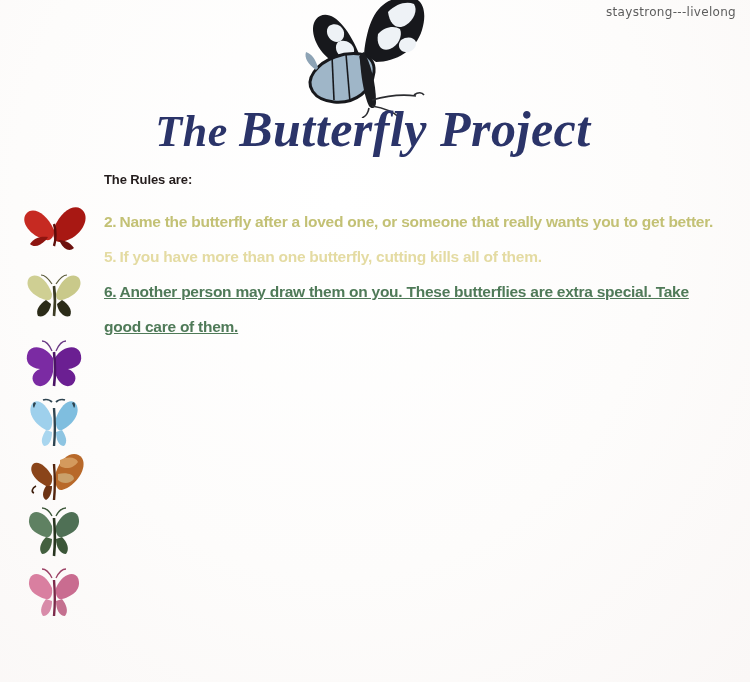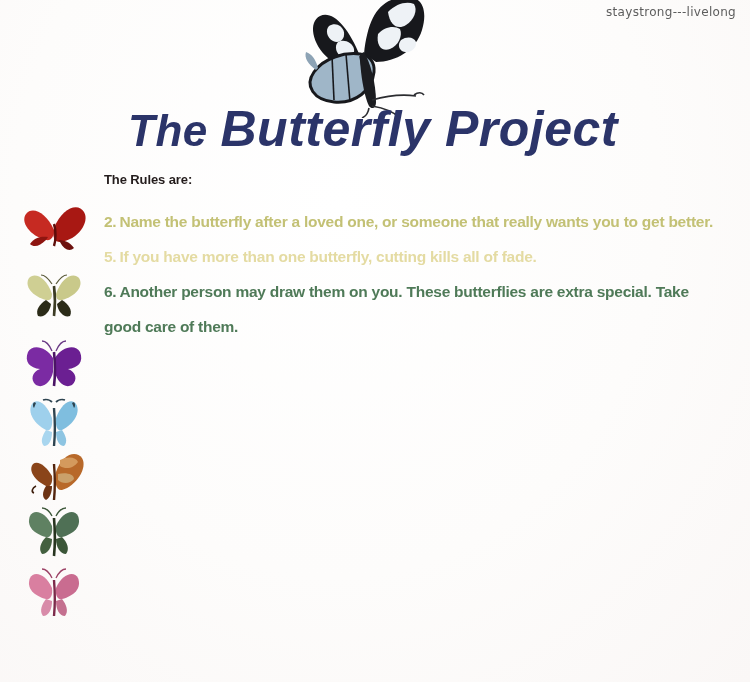--- a/index.html
+++ b/index.html
@@ -46,21 +46,21 @@
   
   .title {
     position: absolute;
     left: 0;
     top: 104px;
     width: 746px;
     text-align: center;
     font-size: 44px;
     line-height: 50px;
     color: #2b3469;
-    font-family: Liberation Sans, sans-serif;
+    font-family: Liberation Serif, serif;
     font-weight: bold;
     font-style: italic;
     letter-spacing: 0.5px;
     white-space: nowrap;
   }
   .title .cap {
     font-size: 50px;
   }
 
   
@@ -234,17 +234,17 @@
         <path d="M38 16 C39 28 39 42 38 52" stroke="#7d2b4b" stroke-width="2.4" fill="none"></path>
         <path d="M36 14 C33 8 29 5 26 5" stroke="#9c4266" stroke-width="1.3" fill="none"></path>
         <path d="M40 14 C43 8 47 5 50 5" stroke="#9c4266" stroke-width="1.3" fill="none"></path>
       </svg>
     </div>
 
   </div>
 
   <div class="rules-list">
     <p class="rule" style="color:#c3c175;"><span class="num">2.</span><span>Name the butterfly after a loved one, or someone that really wants you to get better.</span></p>
-    <p class="rule" style="color:#e4dba2;"><span class="num">5.</span><span>If you have more than one butterfly, cutting kills all of fade.</span></p>
-    <p class="rule" style="color:#4f7a58;"><span class="num">6.</span><span>Another person may draw them on you. These butterflies are extra special. Take good care of them.</span></p>
+    <p class="rule" style="color:#e4dba2;"><span class="num">5.</span><span>If you have more than one butterfly, cutting kills all of them.</span></p>
+    <p class="rule" style="color:#4f7a58;text-decoration:underline;"><span class="num">6.</span><span>Another person may draw them on you. These butterflies are extra special. Take good care of them.</span></p>
   </div>
 
 </div>
 
 </body></html>

